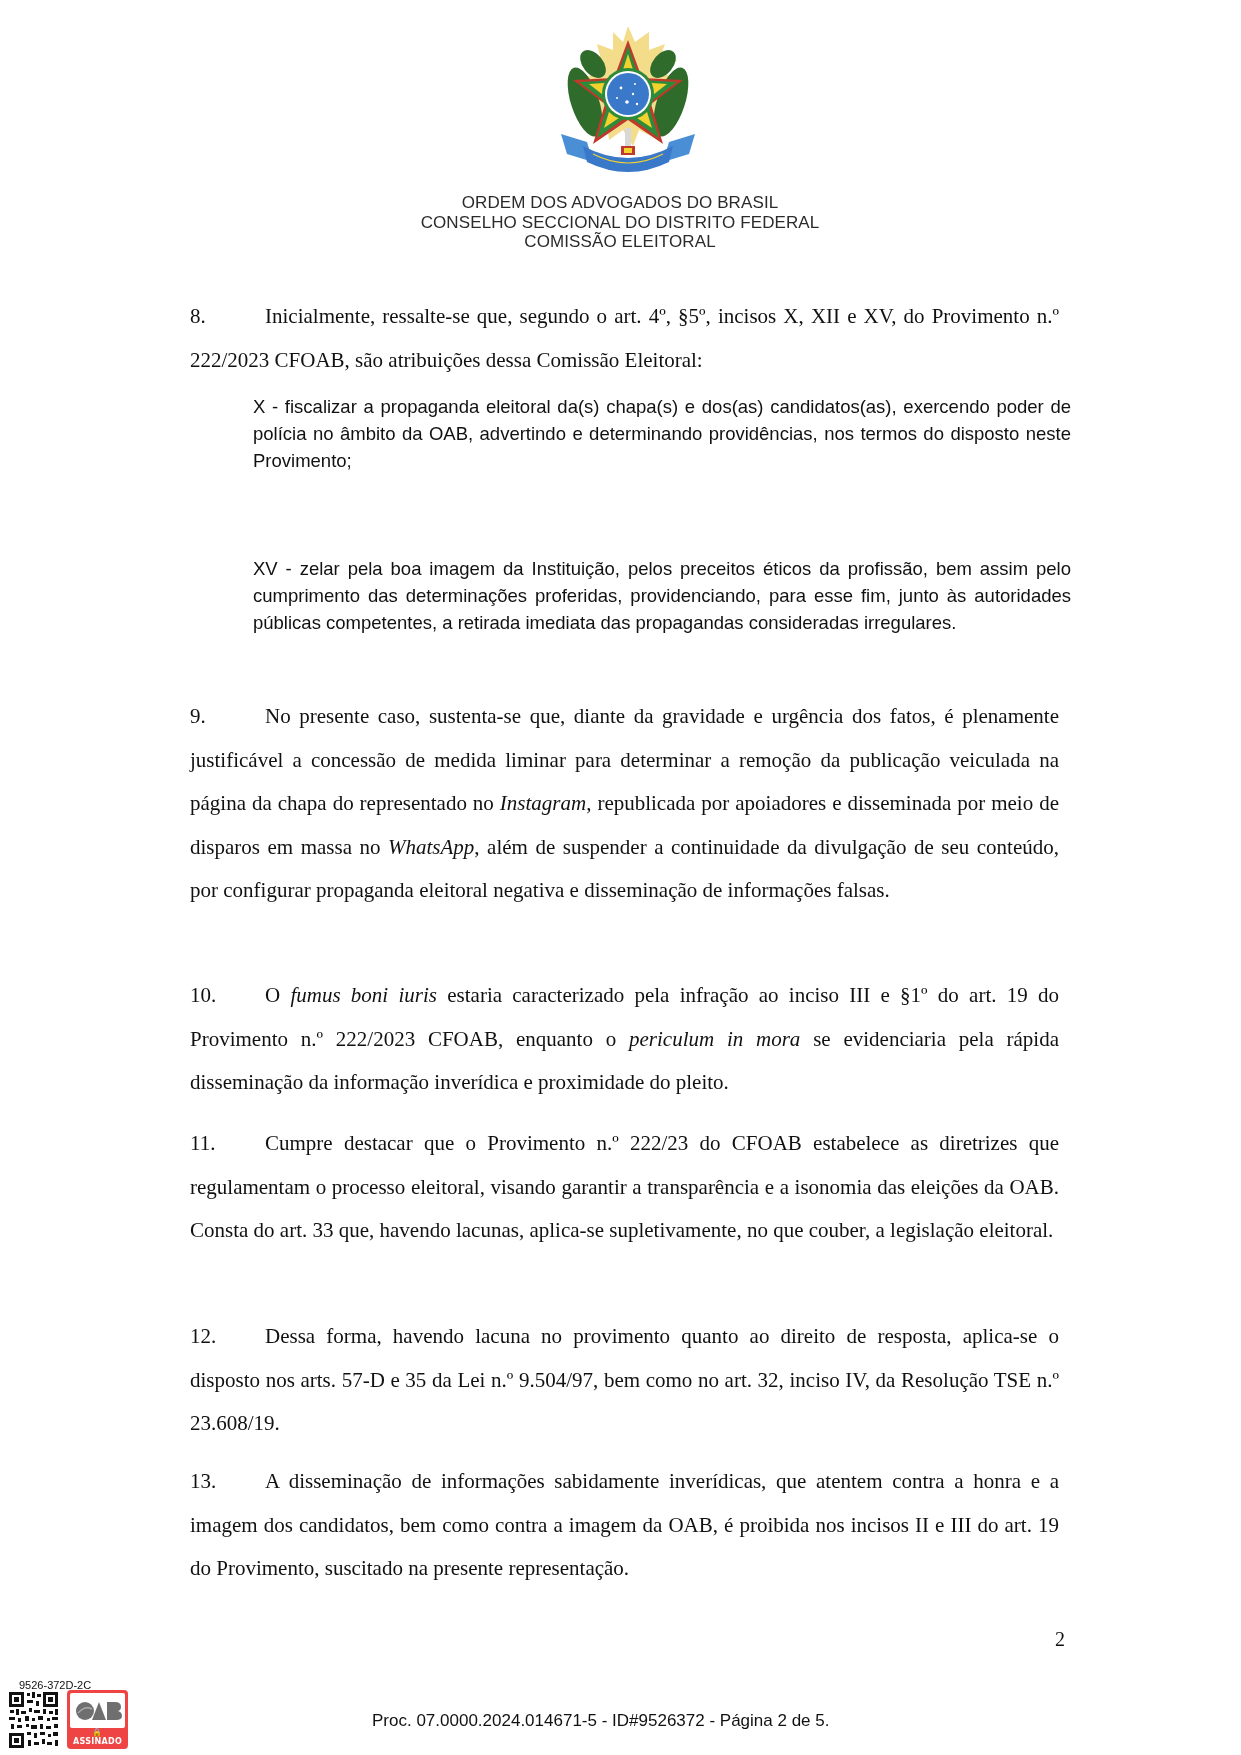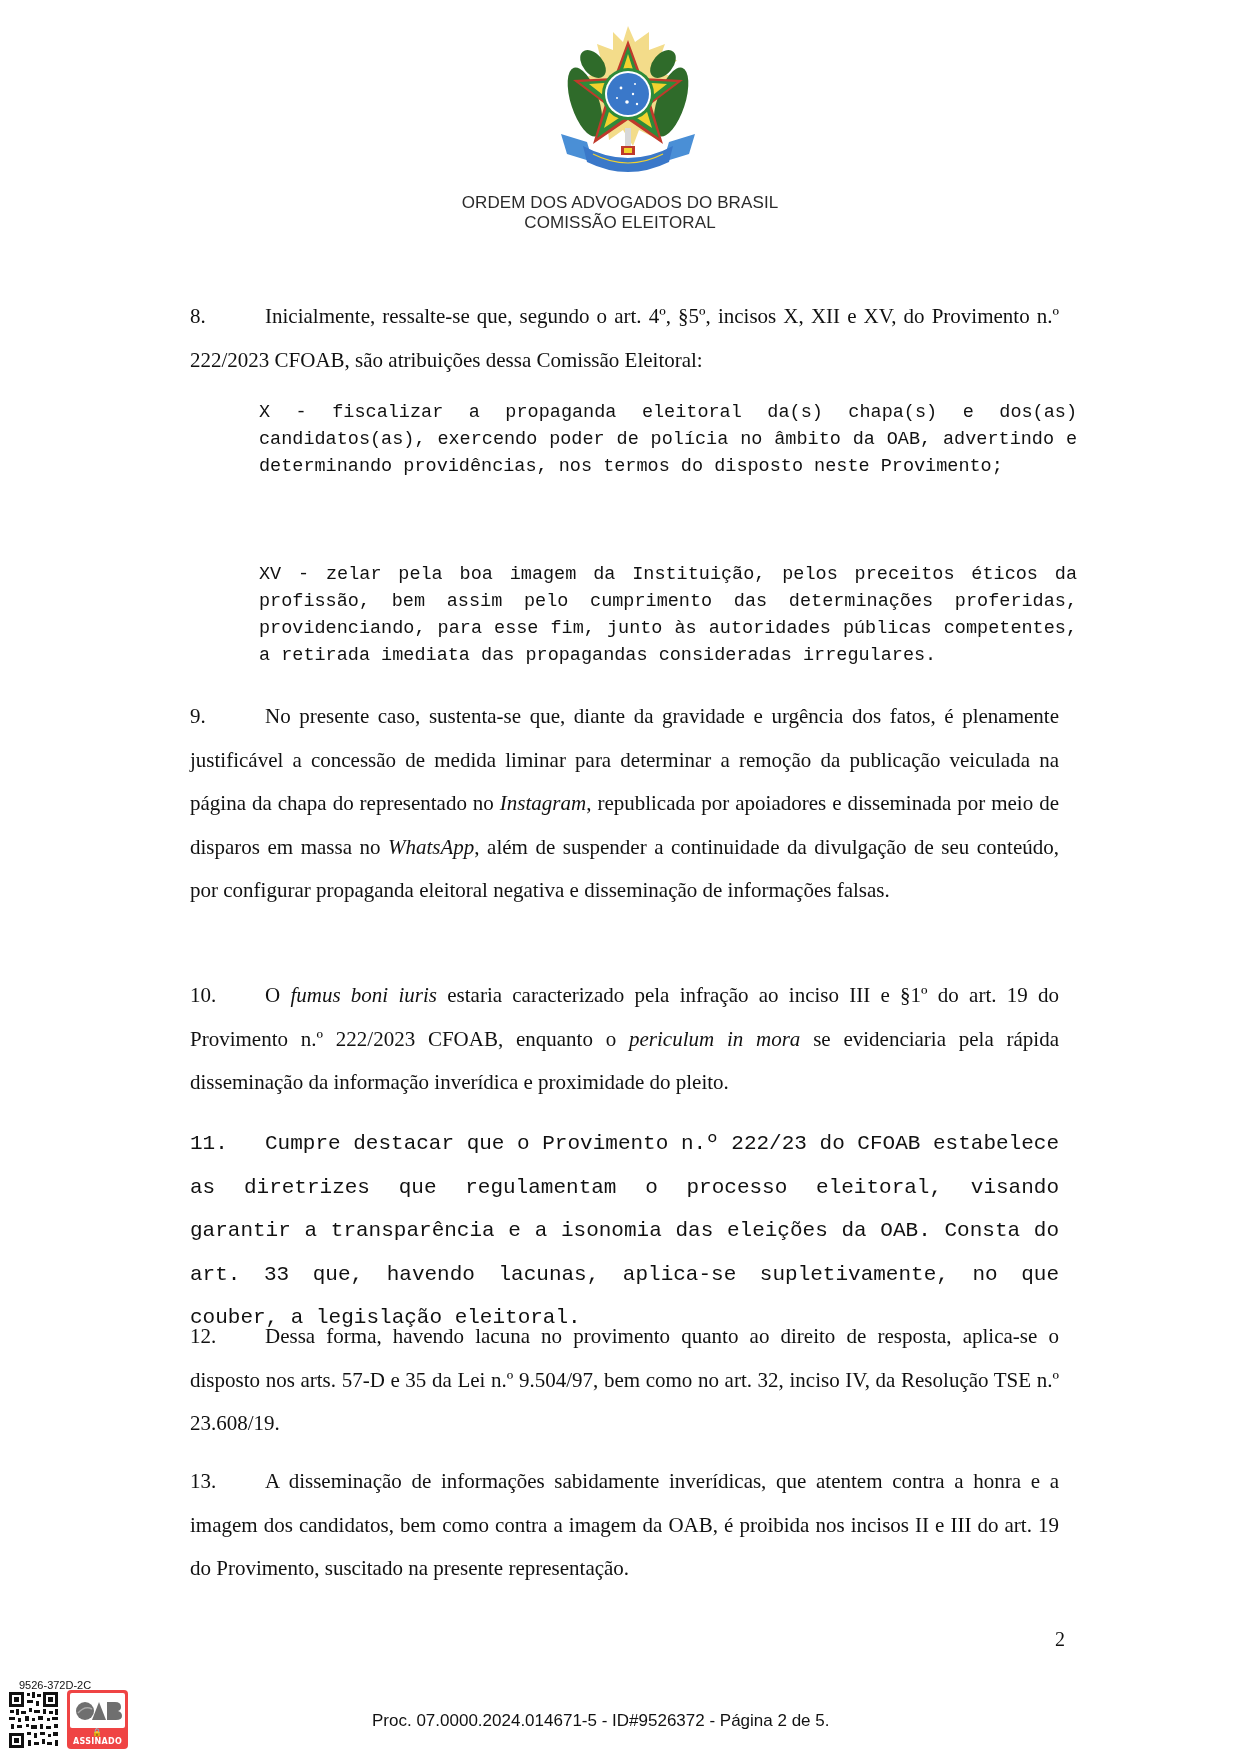--- a/index.html
+++ b/index.html
@@ -12,22 +12,22 @@
     font-family: "Liberation Sans", sans-serif; font-size: 17px; line-height: 19.5px; color: #2b2b2b; }
   .letterhead div { letter-spacing: 0.1px; }
 
   .body-text { position: absolute; left: 178px; width: 893px;
     font-family: "Liberation Serif", serif; color: #111; }
 
   .para { font-size: 21px; line-height: 43.5px; text-align: justify; margin: 12px; }
   .para .num { display: inline-block; width: 75px; }
 
   .quote { position: absolute; left: 253px; width: 818px;
-    font-family: Liberation Mono, monospace; color: #111; font-size: 18.5px; line-height: 27px;
-    text-align: justify; margin: 6px; }
+    font-family: Liberation Sans, sans-serif; color: #111; font-size: 18.5px; line-height: 27px;
+    text-align: justify; margin: 0; }
 
   .page-number { position: absolute; left: 1055px; top: 1628px;
     font-family: "Liberation Serif", serif; font-size: 20px; color: #111; }
 
   .doc-code { position: absolute; left: 19px; top: 1679px;
     font-family: "Liberation Sans", sans-serif; font-size: 11px; color: #111; }
 
   .qr { position: absolute; left: 8px; top: 1691px; width: 51px; height: 58px; }
   .oab-badge { position: absolute; left: 67px; top: 1690px; width: 61px; height: 59px;
     background: #ef4444; border-radius: 4px; overflow: hidden; }
@@ -79,39 +79,40 @@
     <rect x="71" y="126" width="8" height="5" fill="#f2d22e"></rect>
 
     <path d="M8,112 L34,120 L40,140 L14,132 Z" fill="#4a8fd6"></path>
     <path d="M142,112 L116,120 L110,140 L136,132 Z" fill="#4a8fd6"></path>
     <path d="M30,124 Q75,148 120,124 L116,140 Q75,160 34,140 Z" fill="#3a78c9"></path>
     <path d="M40,132 Q75,150 110,132" stroke="#f2d22e" stroke-width="1.2" fill="none"></path>
   </svg>
 
   <div class="letterhead">
     <div>ORDEM DOS ADVOGADOS DO BRASIL</div>
+    <div>CONSELHO SECCIONAL DO DISTRITO FEDERAL</div>
     <div>COMISSÃO ELEITORAL</div>
   </div>
 
   <div class="body-text" style="top: 283px;">
     <p class="para"><span class="num">8.</span><span>Inicialmente, ressalte-se que, segundo o art. 4º, §5º, incisos X, XII e XV, do Provimento n.º 222/2023 CFOAB, são atribuições dessa Comissão Eleitoral:</span></p>
   </div>
 
   <p class="quote" style="top: 393px;">X - fiscalizar a propaganda eleitoral da(s) chapa(s) e dos(as) candidatos(as), exercendo poder de polícia no âmbito da OAB, advertindo e determinando providências, nos termos do disposto neste Provimento;</p>
   <p class="quote" style="top: 555px;">XV - zelar pela boa imagem da Instituição, pelos preceitos éticos da profissão, bem assim pelo cumprimento das determinações proferidas, providenciando, para esse fim, junto às autoridades públicas competentes, a retirada imediata das propagandas consideradas irregulares.</p>
 
   <div class="body-text" style="top: 683px;">
     <p class="para"><span class="num">9.</span><span>No presente caso, sustenta-se que, diante da gravidade e urgência dos fatos, é plenamente justificável a concessão de medida liminar para determinar a remoção da publicação veiculada na página da chapa do representado no </span><i>Instagram</i><span>, republicada por apoiadores e disseminada por meio de disparos em massa no </span><i>WhatsApp</i><span>, além de suspender a continuidade da divulgação de seu conteúdo, por configurar propaganda eleitoral negativa e disseminação de informações falsas.</span></p>
   </div>
 
   <div class="body-text" style="top: 962px;">
     <p class="para"><span class="num">10.</span><span>O </span><i>fumus boni iuris</i><span> estaria caracterizado pela infração ao inciso III e §1º do art. 19 do Provimento n.º 222/2023 CFOAB, enquanto o </span><i>periculum in mora</i><span> se evidenciaria pela rápida disseminação da informação inverídica e proximidade do pleito.</span></p>
   </div>
 
-  <div class="body-text" style="top: 1110px; font-family: Liberation Mono, monospace;">
+  <div class="body-text" style="top: 1110px;">
     <p class="para"><span class="num">11.</span><span>Cumpre destacar que o Provimento n.º 222/23 do CFOAB estabelece as diretrizes que regulamentam o processo eleitoral, visando garantir a transparência e a isonomia das eleições da OAB. Consta do art. 33 que, havendo lacunas, aplica-se supletivamente, no que couber, a legislação eleitoral.</span></p>
   </div>
 
   <div class="body-text" style="top: 1303px;">
     <p class="para"><span class="num">12.</span><span>Dessa forma, havendo lacuna no provimento quanto ao direito de resposta, aplica-se o disposto nos arts. 57-D e 35 da Lei n.º 9.504/97, bem como no art. 32, inciso IV, da Resolução TSE n.º 23.608/19.</span></p>
   </div>
 
   <div class="body-text" style="top: 1448px;">
     <p class="para"><span class="num">13.</span><span>A disseminação de informações sabidamente inverídicas, que atentem contra a honra e a imagem dos candidatos, bem como contra a imagem da OAB, é proibida nos incisos II e III do art. 19 do Provimento, suscitado na presente representação.</span></p>
   </div>

